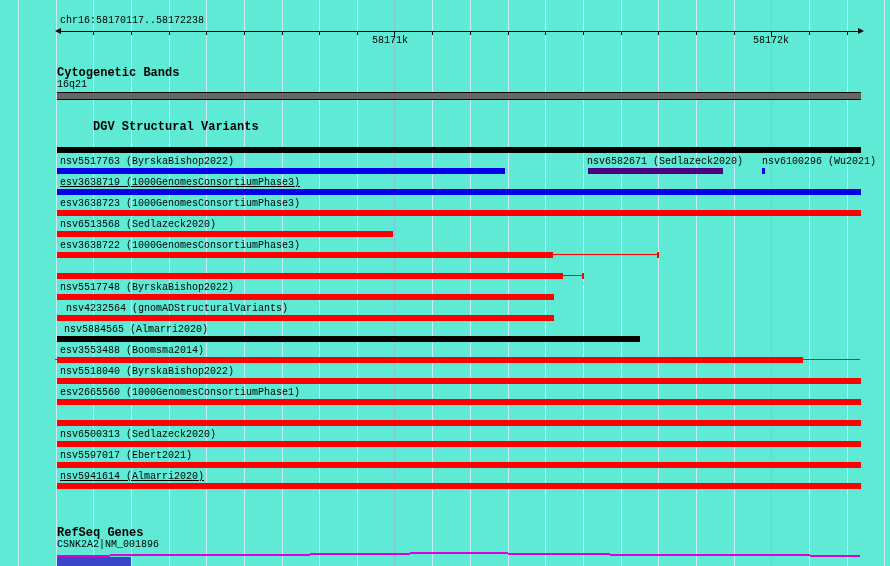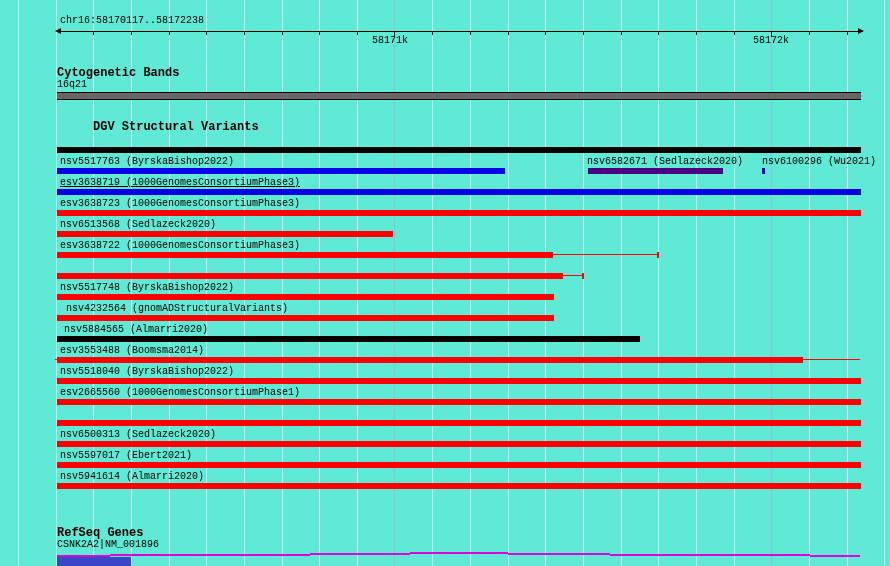--- a/index.html
+++ b/index.html
@@ -105,21 +105,21 @@
     <div class=" " style="position: absolute; left: 57px; top: 357px; width: 746px; height: 6px; background: rgb(255, 0, 0); z-index: 1;"></div>
     <div class="mono " style="position: absolute; left: 60px; top: 366px; z-index: 2;">nsv5518040 (ByrskaBishop2022)</div>
     <div class=" " style="position: absolute; left: 57px; top: 378px; width: 804px; height: 6px; background: rgb(255, 0, 0); z-index: 1;"></div>
     <div class="mono " style="position: absolute; left: 60px; top: 387px; z-index: 2;">esv2665560 (1000GenomesConsortiumPhase1)</div>
     <div class=" " style="position: absolute; left: 57px; top: 399px; width: 804px; height: 6px; background: rgb(255, 0, 0); z-index: 1;"></div>
     <div class=" " style="position: absolute; left: 57px; top: 420px; width: 804px; height: 6px; background: rgb(255, 0, 0); z-index: 1;"></div>
     <div class="mono " style="position: absolute; left: 60px; top: 429px; z-index: 2;">nsv6500313 (Sedlazeck2020)</div>
     <div class=" " style="position: absolute; left: 57px; top: 441px; width: 804px; height: 6px; background: rgb(255, 0, 0); z-index: 1;"></div>
     <div class="mono " style="position: absolute; left: 60px; top: 450px; z-index: 2;">nsv5597017 (Ebert2021)</div>
     <div class=" " style="position: absolute; left: 57px; top: 462px; width: 804px; height: 6px; background: rgb(255, 0, 0); z-index: 1;"></div>
-    <div class="mono " style="position: absolute; left: 60px; top: 471px; z-index: 2;">nsv5941614 (Almarri2020)</div>
+    <div class="mono " style="position: absolute; left: 60px; top: 471px; z-index: 2; text-decoration: underline;">nsv5941614 (Almarri2020)</div>
     <div class=" " style="position: absolute; left: 57px; top: 483px; width: 804px; height: 6px; background: rgb(255, 0, 0); z-index: 1;"></div>
     <div class=" " style="position: absolute; left: 57px; top: 555px; width: 53px; height: 2px; background: rgb(221, 0, 221); z-index: 1;"></div>
     <div class=" " style="position: absolute; left: 110px; top: 554px; width: 200px; height: 2px; background: rgb(221, 0, 221); z-index: 1;"></div>
     <div class=" " style="position: absolute; left: 310px; top: 553px; width: 100px; height: 2px; background: rgb(221, 0, 221); z-index: 1;"></div>
     <div class=" " style="position: absolute; left: 410px; top: 552px; width: 98px; height: 2px; background: rgb(221, 0, 221); z-index: 1;"></div>
     <div class=" " style="position: absolute; left: 508px; top: 553px; width: 102px; height: 2px; background: rgb(221, 0, 221); z-index: 1;"></div>
     <div class=" " style="position: absolute; left: 610px; top: 554px; width: 100px; height: 2px; background: rgb(221, 0, 221); z-index: 1;"></div>
     <div class=" " style="position: absolute; left: 710px; top: 554px; width: 100px; height: 2px; background: rgb(221, 0, 221); z-index: 1;"></div>
     <div class=" " style="position: absolute; left: 810px; top: 555px; width: 50px; height: 2px; background: rgb(221, 0, 221); z-index: 1;"></div>
     <div class=" " style="position: absolute; left: 57px; top: 557px; width: 74px; height: 9px; background: rgb(58, 70, 200); z-index: 1;"></div>

